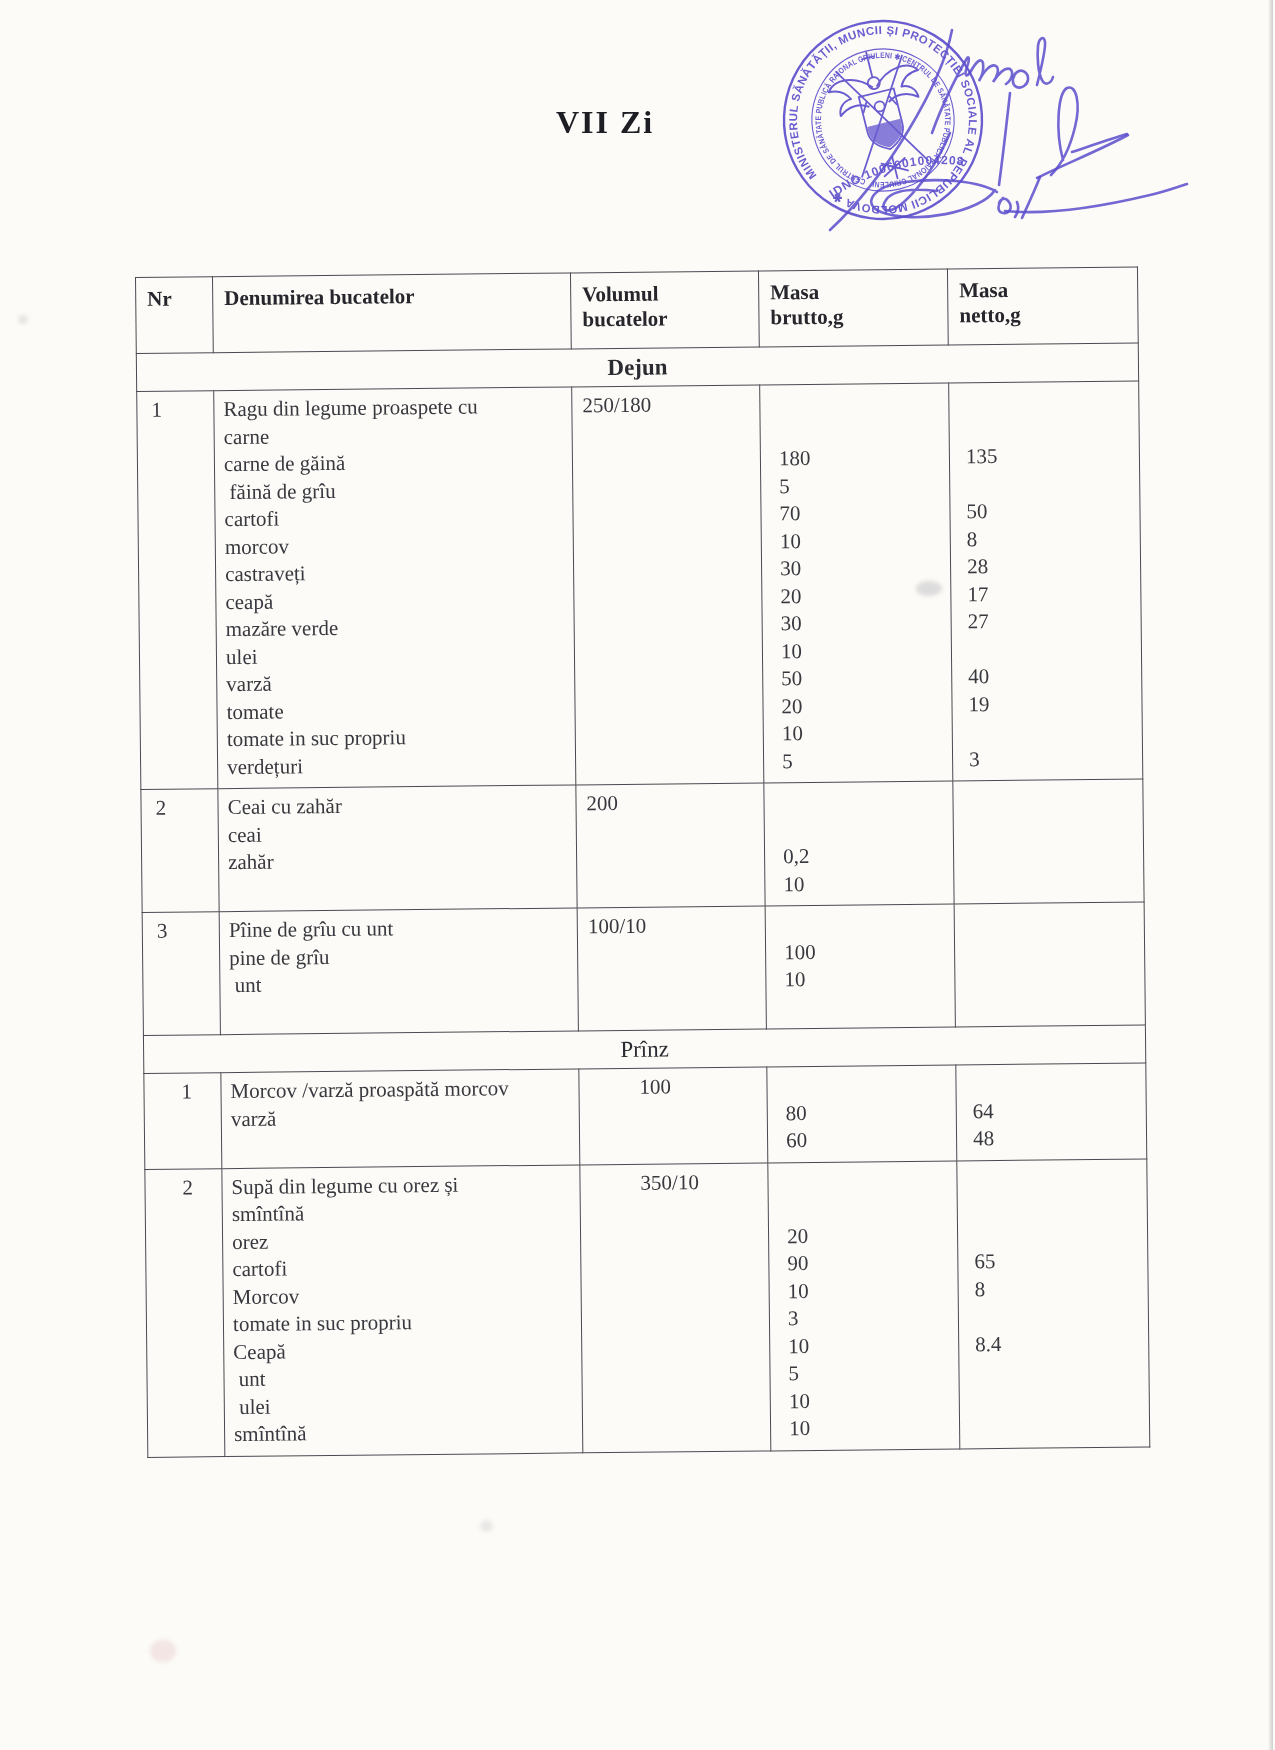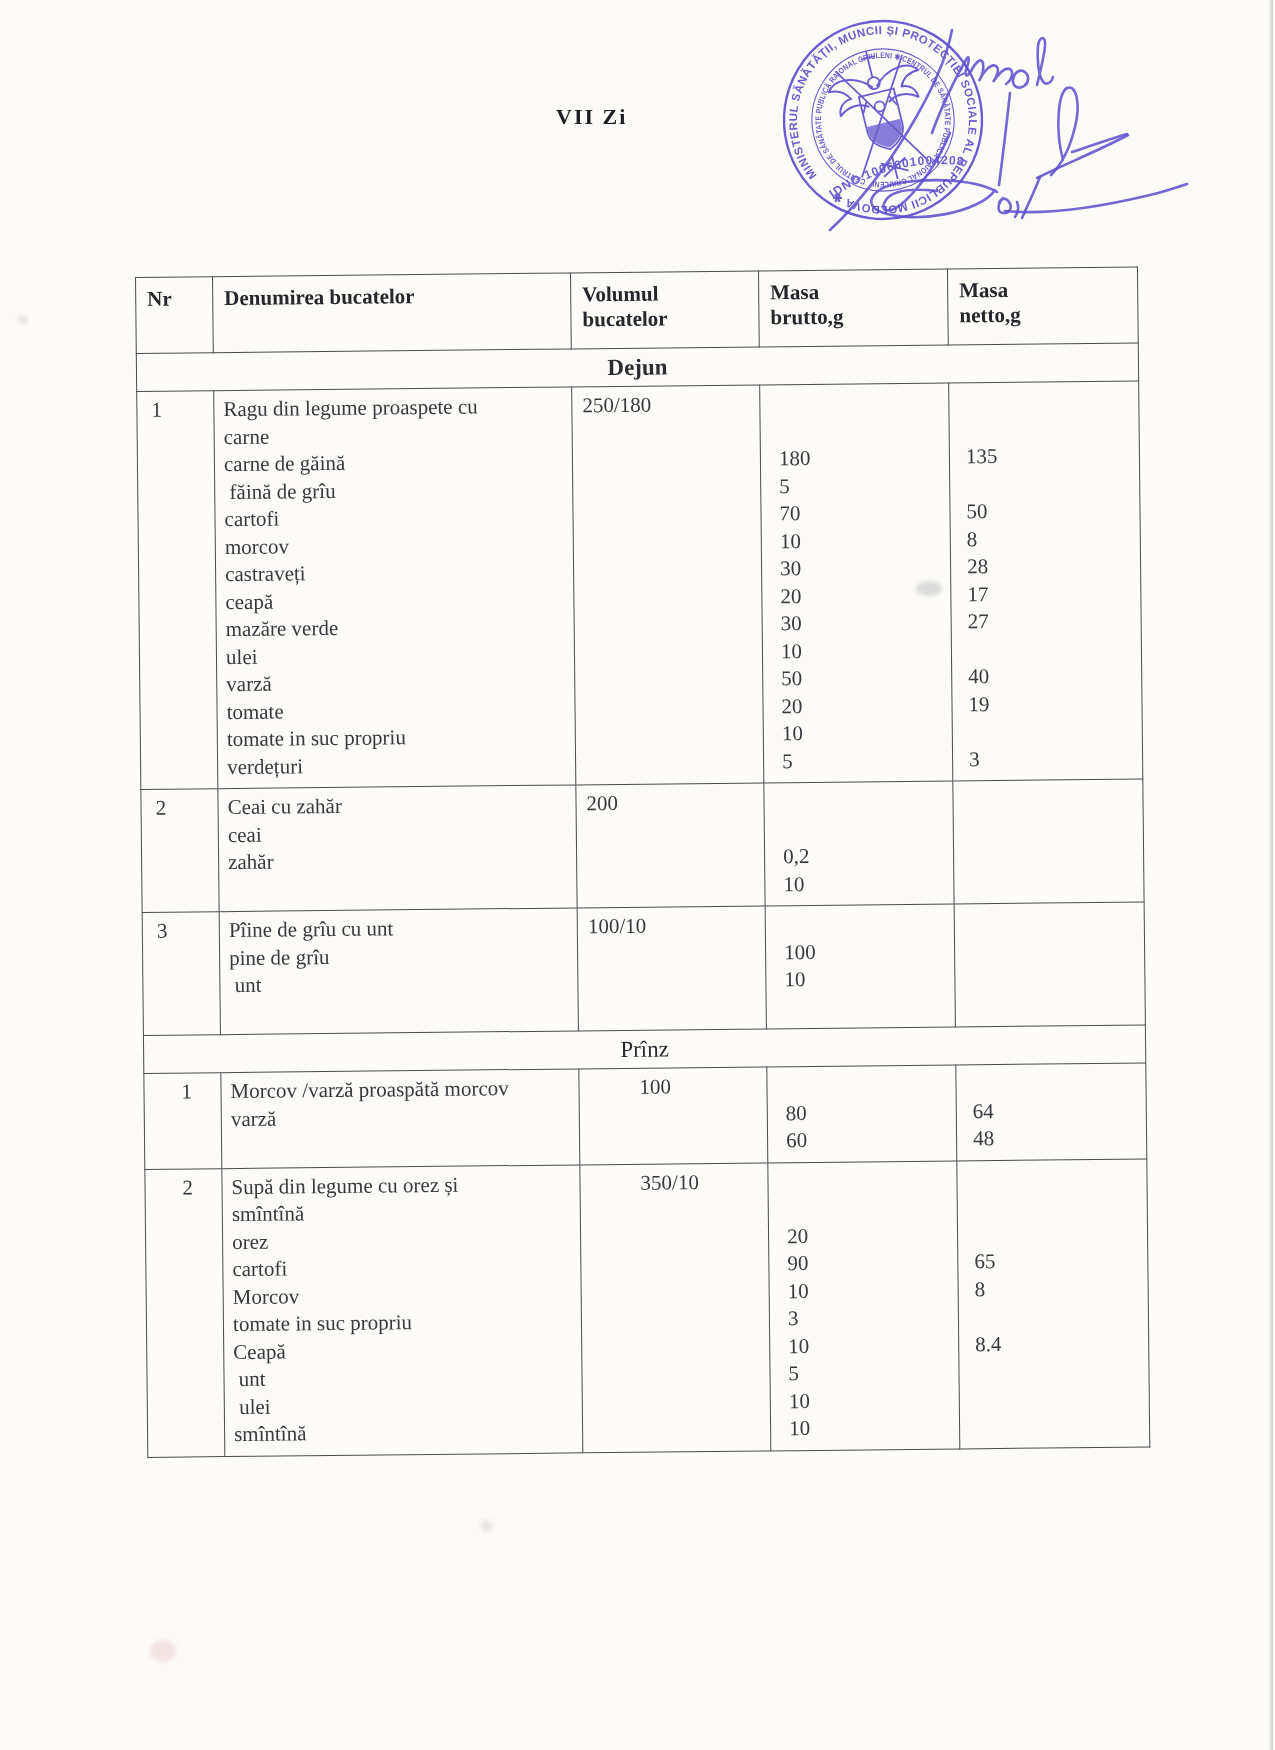--- a/index.html
+++ b/index.html
@@ -18,21 +18,21 @@
     font-family:"Liberation Serif", serif;
     color:var(--text);
   }
   
   .scan-edge{
     position:absolute;right:2px;top:0;width:5px;height:100%;
     background:linear-gradient(to right,rgba(120,120,128,0),rgba(120,120,128,.35));
   }
   .title{
     position:absolute;left:556px;top:104px;
-    font-size:22px;font-weight:bold;letter-spacing:2px;
+    font-size:32px;font-weight:bold;letter-spacing:2px;
     color:#1d1d24;
   }
   
   .stamp{position:absolute;left:763px;top:0;width:240px;height:240px;opacity:.9;}
   .stamp .ring{fill:none;stroke:var(--ink);}
   .stamp .ring.thick{stroke-width:2.4;}
   .stamp .ring.thin{stroke-width:1.1;}
   .stamp text{fill:var(--ink);font-family:"Liberation Sans",sans-serif;font-weight:bold;}
   .stamp .outer-t{font-size:11.4px;letter-spacing:.5px;}
   .stamp .inner-t{font-size:8.1px;letter-spacing:.2px;}

